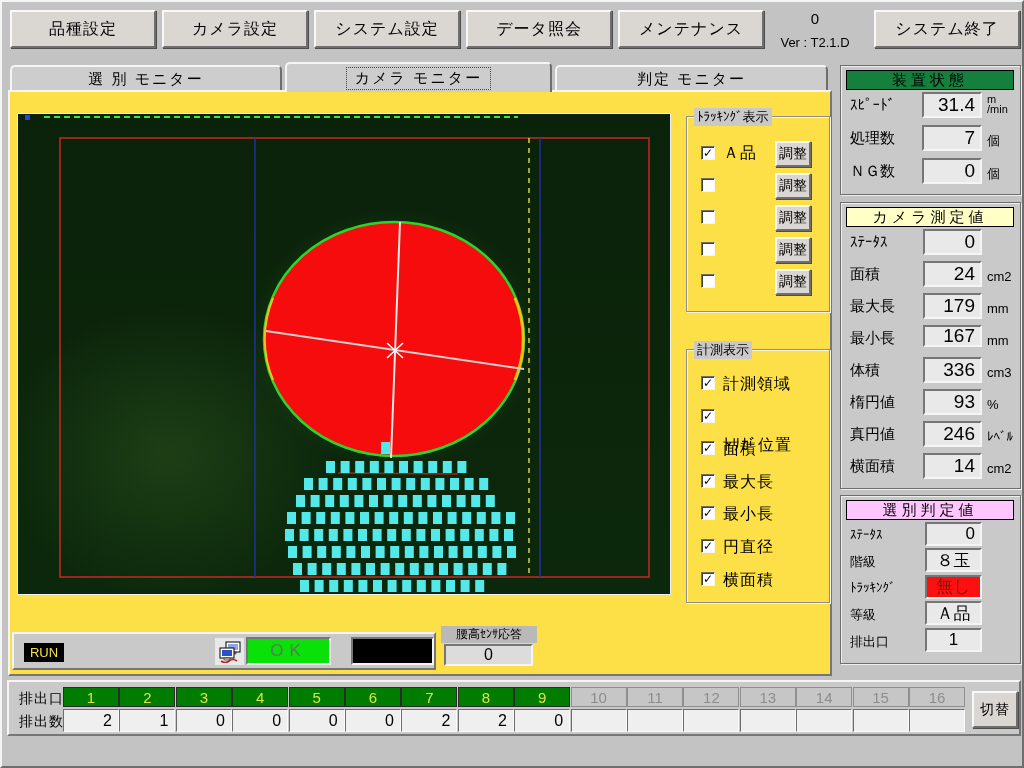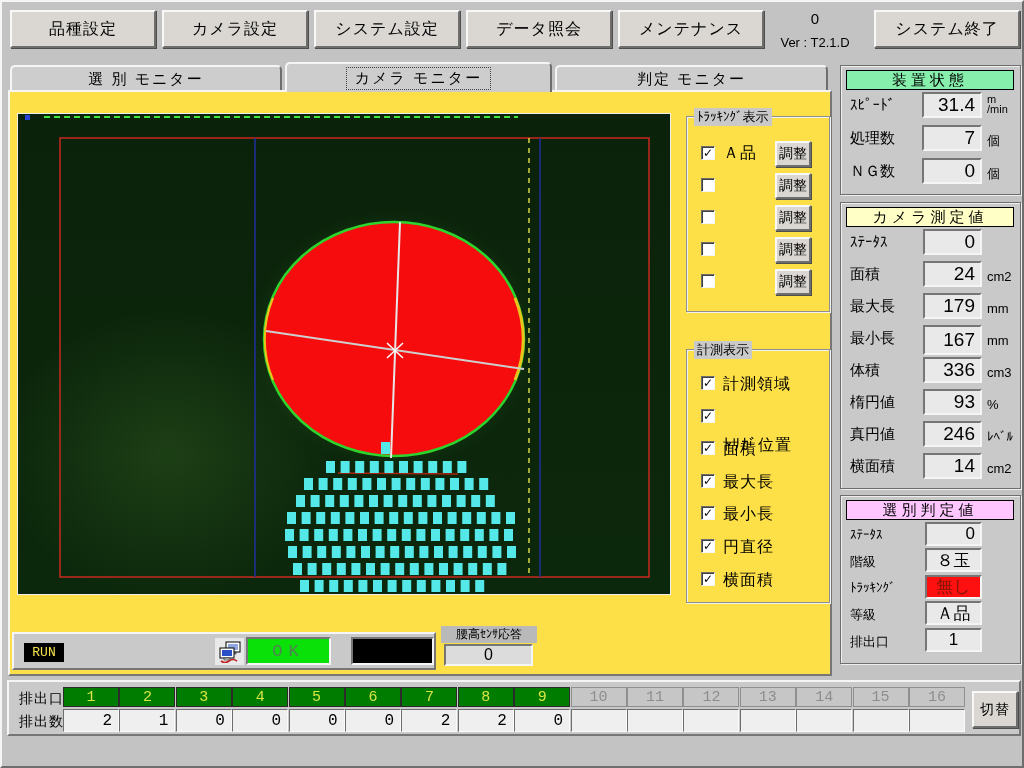--- a/index.html
+++ b/index.html
@@ -9,21 +9,21 @@
     background:#c3c3c3; position:relative; overflow:hidden;
     -webkit-font-smoothing:none; color:#000;
   }
   .window {
     position:absolute; inset:0;
     border-top:2px solid #f5f5f5; border-left:2px solid #f5f5f5;
     border-bottom:2px solid #6e6e6e; border-right:2px solid #6e6e6e;
   }
   .raised {
     border-top:2px solid #f5f5f5; border-left:2px solid #f5f5f5;
-    border-bottom:2px solid #767676; border-right:2px solid #767676;font-family:Liberation Mono, monospace;
+    border-bottom:2px solid #767676; border-right:2px solid #767676;
   }
   .sunken {
     border-top:2px solid #767676; border-left:2px solid #767676;
     border-bottom:2px solid #f5f5f5; border-right:2px solid #f5f5f5;
   }
   .btn {
     position:absolute; background:#dad7d2; font-size:16px;
     display:flex; align-items:center; justify-content:center;
     border-top:2px solid #f8f8f8; border-left:2px solid #f8f8f8;
     border-bottom:2px solid #6e6e6e; border-right:2px solid #6e6e6e;
@@ -377,21 +377,21 @@
       </div>
       <div class="ok-box sunken">OK</div>
       <div class="black-box sunken"></div>
     </div>
 
     <div class="sensor-label">腰高ｾﾝｻ応答</div>
     <div class="sensor-box sunken">0</div>
   </div>
 
   <div class="side-panel" style="top:63px; height:130px;">
-    <div class="panel-header" id="hdr-device" style="background: #86efac; text-align: right;">装置状態</div>
+    <div class="panel-header" id="hdr-device" style="background: #15803d; text-align: right;">装置状態</div>
     <div id="device-rows">
         <div class="row-label" style="top: 30px;">ｽﾋﾟｰﾄﾞ</div>
         <div class="vbox right" style="left: 81px; top: 26px; width: 60px; height: 26px;">31.4</div>
         <div class="unit-stack" style="left: 146px; top: 28px;">
           <div>m</div>
           <div>/min</div>
         </div>
         <div class="row-label" style="top: 63px;">処理数</div>
         <div class="vbox right" style="left: 81px; top: 59px; width: 60px; height: 26px;">7</div>
         <div class="unit" style="left: 146px; top: 66px;">個</div>
@@ -406,21 +406,21 @@
     <div id="camera-rows">
         <div class="row-label" style="top: 30px;">ｽﾃｰﾀｽ</div>
         <div class="vbox right" style="left: 82px; top: 26px; width: 59px; height: 26px;">0</div>
         <div class="row-label" style="top: 62px;">面積</div>
         <div class="vbox right" style="left: 82px; top: 58px; width: 59px; height: 26px;">24</div>
         <div class="unit" style="left: 146px; top: 66px;">cm2</div>
         <div class="row-label" style="top: 94px;">最大長</div>
         <div class="vbox right" style="left: 82px; top: 90px; width: 59px; height: 26px;">179</div>
         <div class="unit" style="left: 146px; top: 98px;">mm</div>
         <div class="row-label" style="top: 126px;">最小長</div>
-        <div class="vbox right" style="left: 82px; top: 122px; width: 59px; height: 30px;">167</div>
+        <div class="vbox right" style="left: 82px; top: 122px; width: 59px; height: 22px;">167</div>
         <div class="unit" style="left: 146px; top: 130px;">mm</div>
         <div class="row-label" style="top: 158px;">体積</div>
         <div class="vbox right" style="left: 82px; top: 154px; width: 59px; height: 26px;">336</div>
         <div class="unit" style="left: 146px; top: 162px;">cm3</div>
         <div class="row-label" style="top: 190px;">楕円値</div>
         <div class="vbox right" style="left: 82px; top: 186px; width: 59px; height: 26px;">93</div>
         <div class="unit" style="left: 146px; top: 194px;">%</div>
         <div class="row-label" style="top: 222px;">真円値</div>
         <div class="vbox right" style="left: 82px; top: 218px; width: 59px; height: 26px;">246</div>
         <div class="unit" style="left: 146px; top: 226px;">ﾚﾍﾞﾙ</div>

